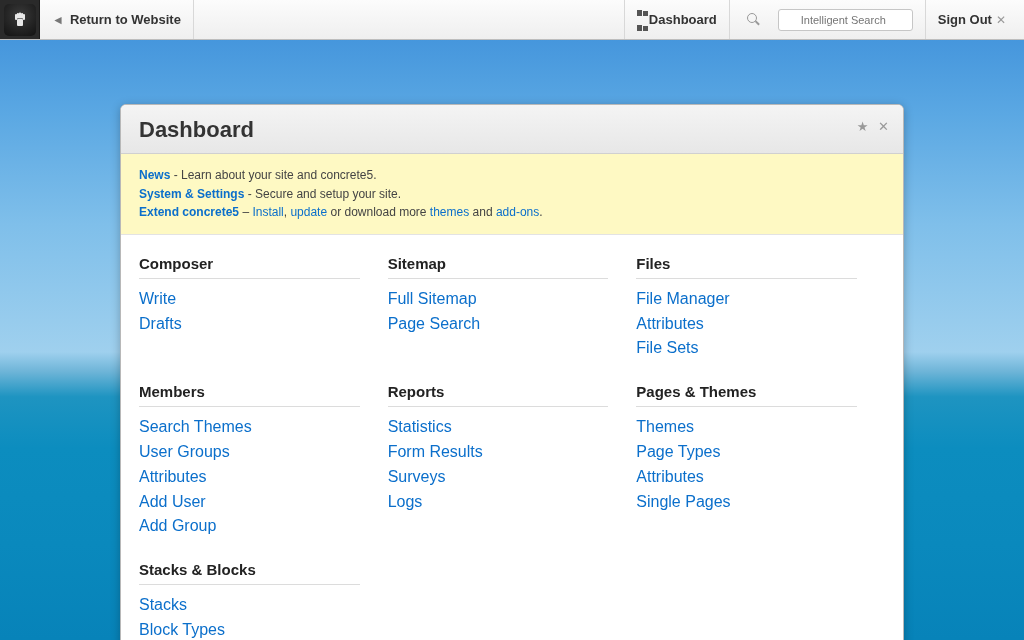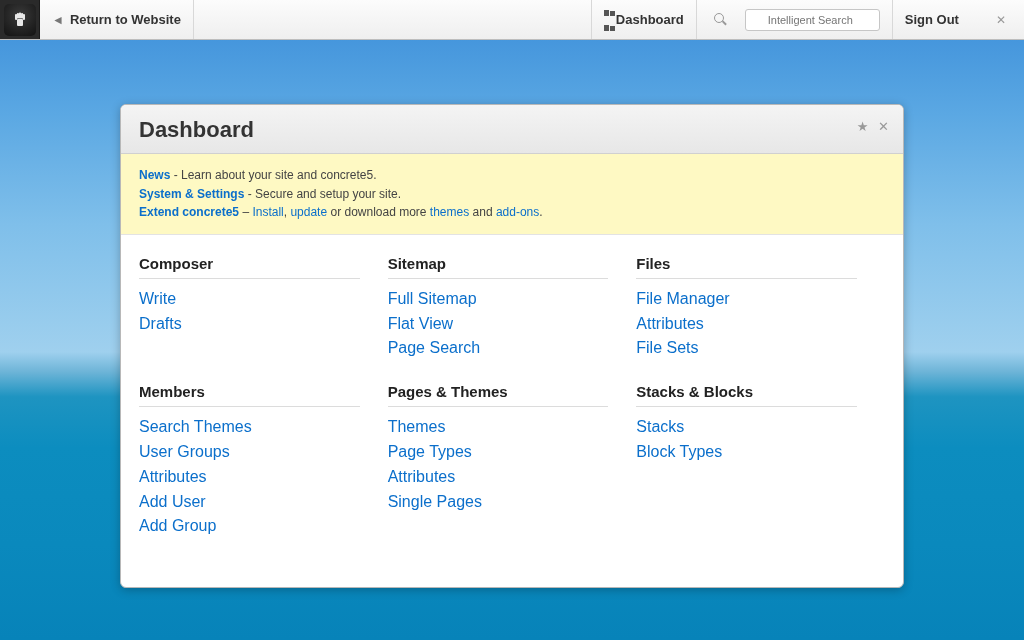--- a/index.html
+++ b/index.html
@@ -46,21 +46,21 @@
   .toolbar .search-wrap{position:relative;padding-left:36px;}
   .toolbar .search-wrap .mag{
     position:absolute; left:5px; top:4px; width:12px;height:12px;
   }
   .toolbar .search-wrap .mag:before{
     content:""; position:absolute; width:8px;height:8px;border:1.5px solid #999;border-radius:50%;
   }
   .toolbar .search-wrap .mag:after{
     content:""; position:absolute; width:5px;height:1.5px;background:#999; transform:rotate(45deg); left:8px; top:9px;
   }
-  .toolbar .signout-cell { border-right:none; padding-right:18px;gap:33px;}
+  .toolbar .signout-cell { border-right:none; padding-right:18px;}
   .toolbar .close-x { color:#999; font-size:12px; margin-left:4px; font-weight:normal;}
   
   .panel {
     position: absolute;
     left: 120px; top: 104px;
     width: 784px;
     background: #fff;
     border:1px solid #b8b8b8;
     border-radius: 6px;
     box-shadow: 0 2px 10px rgba(0,0,0,0.25);
@@ -164,21 +164,20 @@
           <h3>Composer</h3>
           <ul>
             <li><a href="#">Write</a></li>
             <li><a href="#">Drafts</a></li>
           </ul>
         </div>
         <div class="col">
           <h3>Sitemap</h3>
           <ul>
             <li><a href="#">Full Sitemap</a></li>
-            <li><a href="#">Flat View</a></li>
             <li><a href="#">Page Search</a></li>
           </ul>
         </div>
         <div class="col">
           <h3>Files</h3>
           <ul>
             <li><a href="#">File Manager</a></li>
             <li><a href="#">Attributes</a></li>
             <li><a href="#">File Sets</a></li>
           </ul>
@@ -187,20 +186,29 @@
           <h3>Members</h3>
           <ul>
             <li><a href="#">Search Themes</a></li>
             <li><a href="#">User Groups</a></li>
             <li><a href="#">Attributes</a></li>
             <li><a href="#">Add User</a></li>
             <li><a href="#">Add Group</a></li>
           </ul>
         </div>
         <div class="col">
+          <h3>Reports</h3>
+          <ul>
+            <li><a href="#">Statistics</a></li>
+            <li><a href="#">Form Results</a></li>
+            <li><a href="#">Surveys</a></li>
+            <li><a href="#">Logs</a></li>
+          </ul>
+        </div>
+        <div class="col">
           <h3>Pages &amp; Themes</h3>
           <ul>
             <li><a href="#">Themes</a></li>
             <li><a href="#">Page Types</a></li>
             <li><a href="#">Attributes</a></li>
             <li><a href="#">Single Pages</a></li>
           </ul>
         </div>
         <div class="col">
           <h3>Stacks &amp; Blocks</h3>

